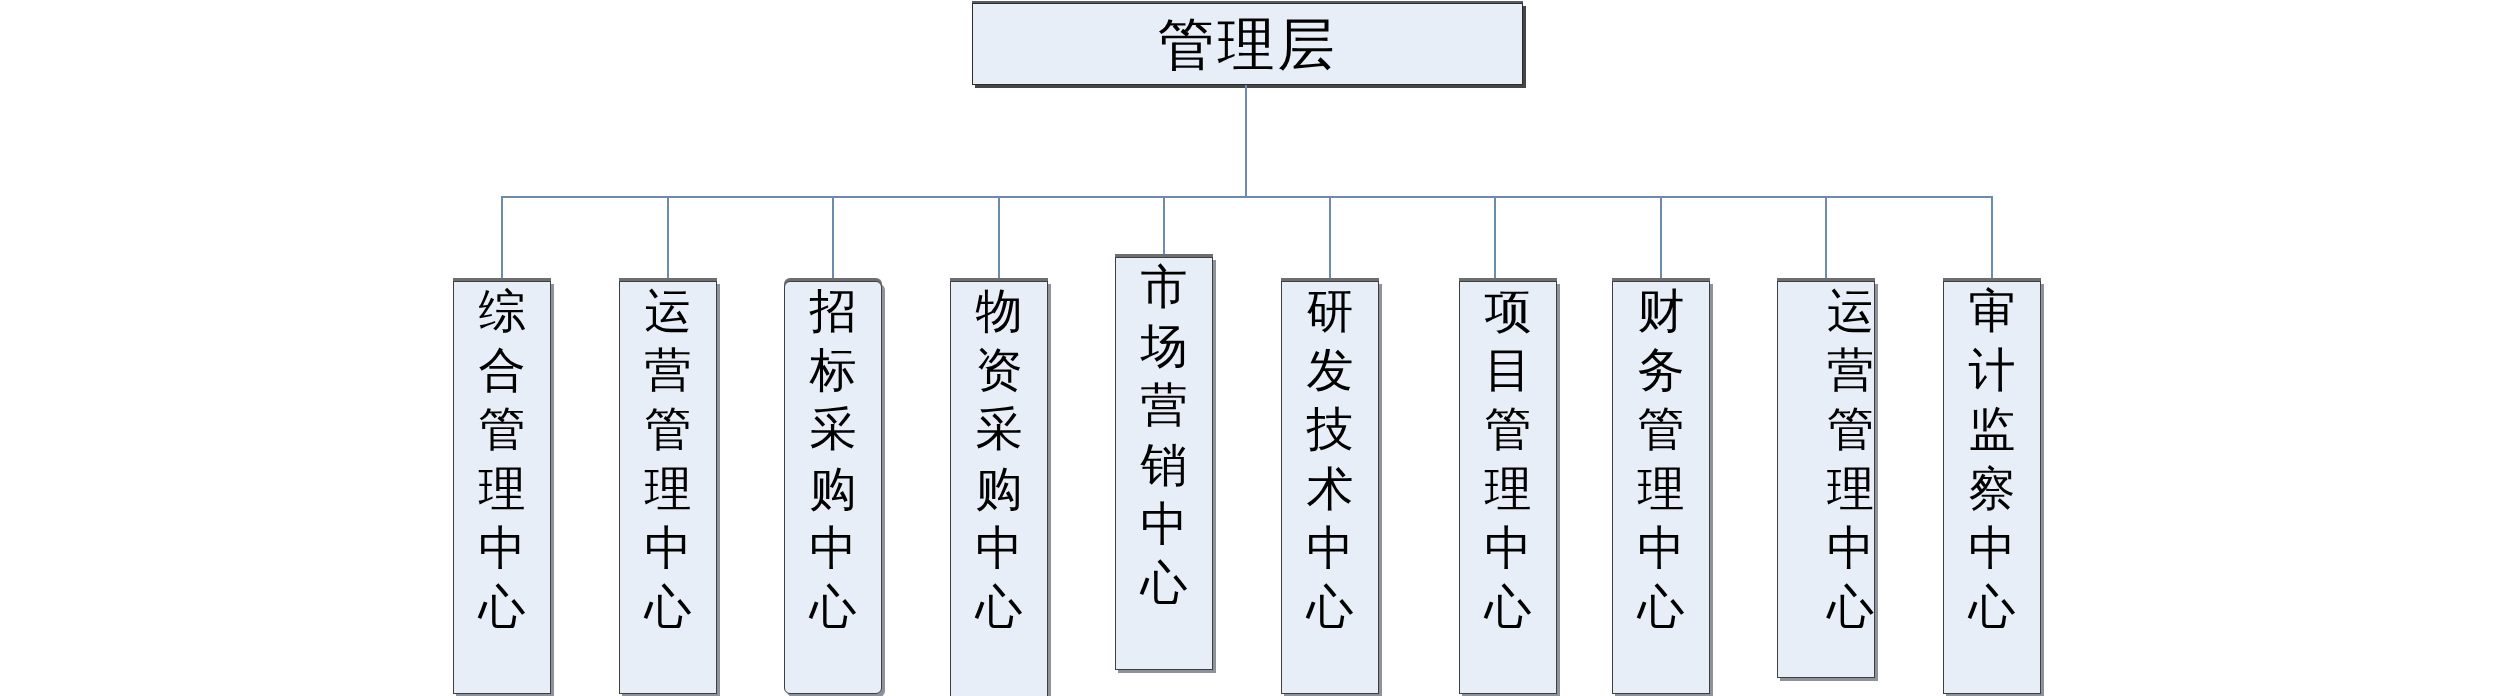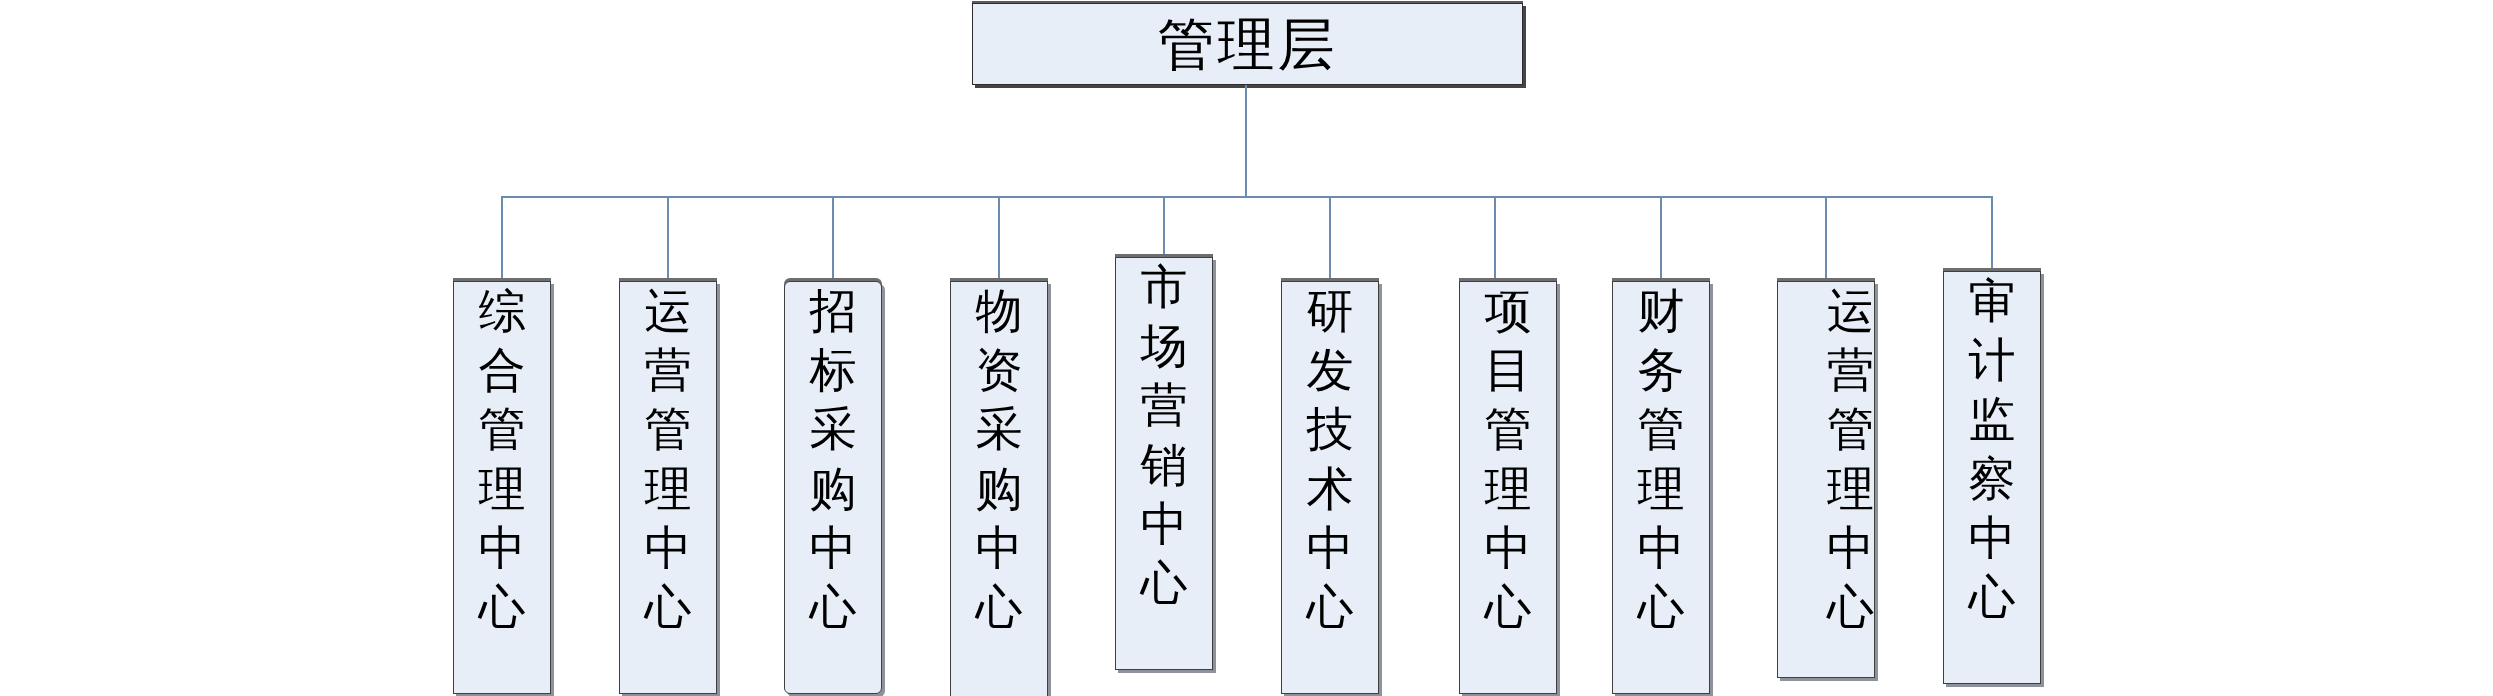--- a/index.html
+++ b/index.html
@@ -103,17 +103,17 @@
       </div>
       <div class="connector" style="left: 1660px; top: 196px; width: 2px; height: 85px;"></div>
       <div class="dept-box" style="left: 1612px; top: 281px; width: 98px; height: 413px;">
         <span class="dept-label">财务管理中心</span>
       </div>
       <div class="connector" style="left: 1825px; top: 196px; width: 2px; height: 85px;"></div>
       <div class="dept-box" style="left: 1777px; top: 281px; width: 98px; height: 397px; justify-content: flex-end;">
         <span class="dept-label">运营管理中心</span>
       </div>
       <div class="connector" style="left: 1991px; top: 196px; width: 2px; height: 85px;"></div>
-      <div class="dept-box" style="left: 1943px; top: 271px; width: 98px; height: 413px;">
+      <div class="dept-box" style="left: 1943px; top: 281px; width: 98px; height: 413px;">
         <span class="dept-label">审计监察中心</span>
       </div>
     </div>
 </div>
 
 </body></html>

